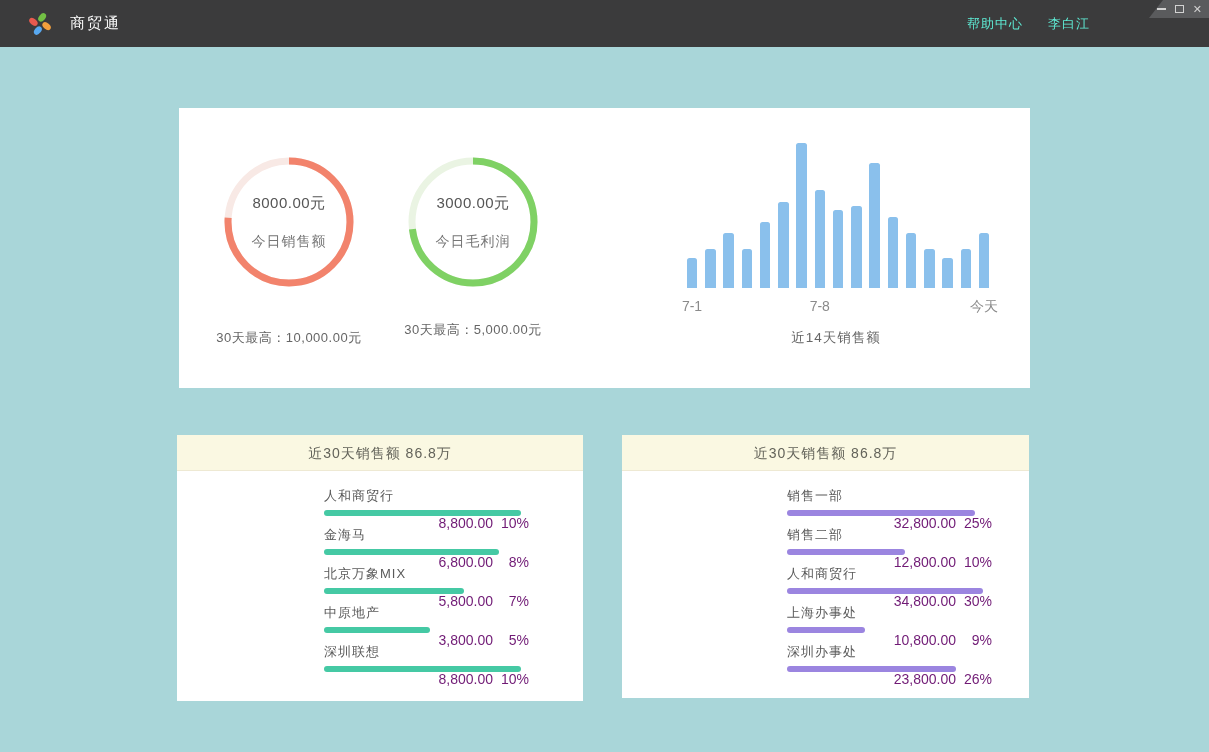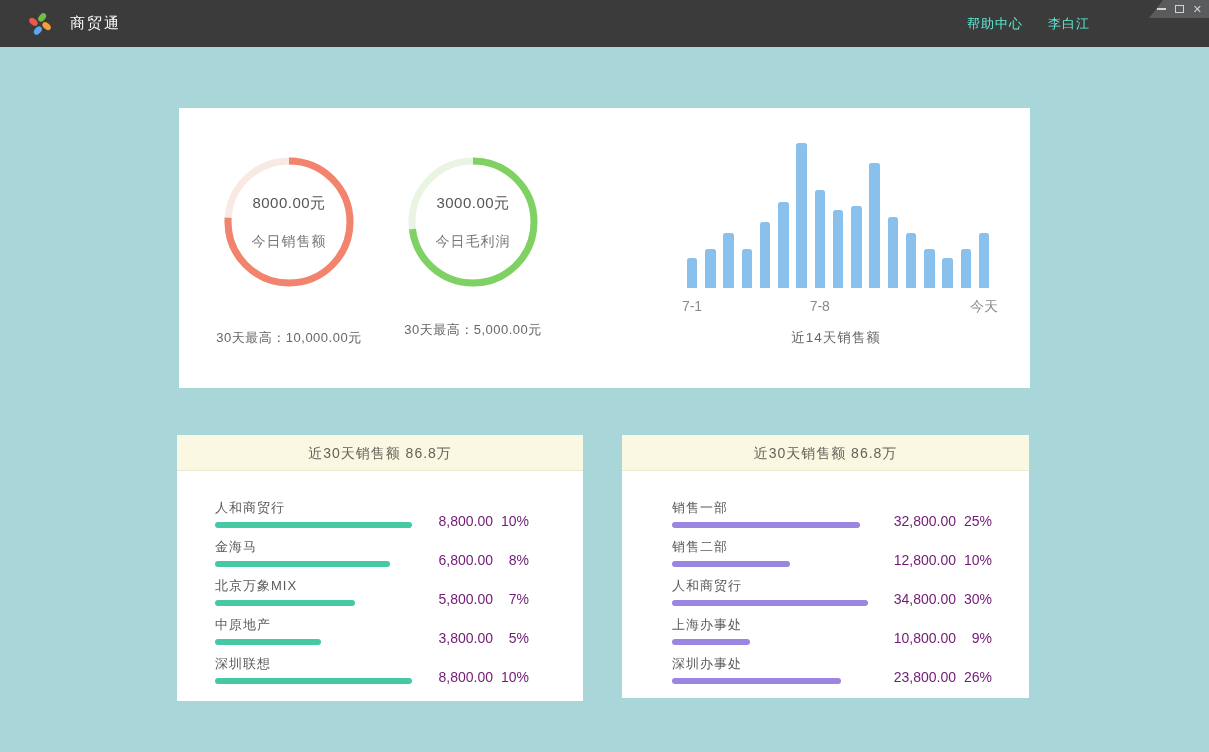--- a/index.html
+++ b/index.html
@@ -54,21 +54,21 @@
   .xaxis span { position:absolute; transform:translateX(-50%); white-space:nowrap;
                 font-size:14px; color:#8a8a8a; }
   .chart-title { position:absolute; left:504px; top:221px; width:306px; text-align:center;
                  font-size:13.5px; color:#666; letter-spacing:1px; }
   
   .list-header { height:36px; line-height:36px; text-align:center; background:#FAF8E2;
                  border-bottom:1px solid #EEE9D3; font-size:14px; color:#63635a; letter-spacing:1px; }
   .list-body { padding-top:18px; }
   #left-card  .list-body { padding-left:38px; padding-right:54px; }
   #right-card .list-body { padding-left:50px; padding-right:37px; }
-  .list-row { display:flex; justify-content:space-between; align-items:flex-end; height:39px; }
+  .list-row { display:flex; justify-content:space-between; align-items:flex-end; height:39px;flex-direction:column; }
   .row-left { display:flex; flex-direction:column; justify-content:flex-end; gap:8px; width:205px; }
   .row-label { font-size:13px; color:#5a5a5a; letter-spacing:1px; line-height:13px; }
   .row-bar { height:6px; border-radius:3px; }
   .row-vals { display:flex; align-items:flex-end; padding-bottom:0px; }
   .row-vals span { display:inline-block; text-align:right; font-size:14px; color:#701a75; line-height:14px; }
   .amount { width:74px; }
   .pct { width:36px; }
 </style>
 </head>
 <body>

